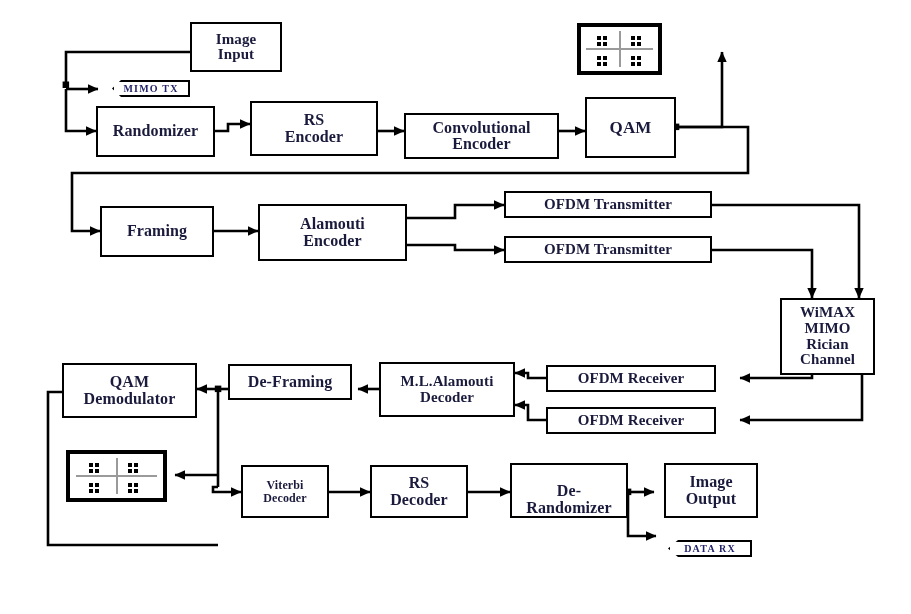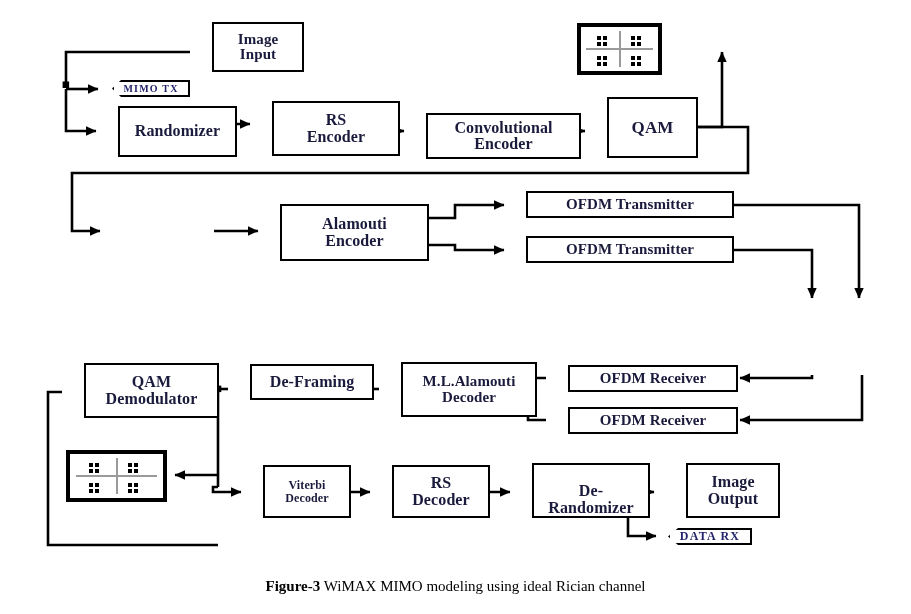--- a/index.html
+++ b/index.html
@@ -32,21 +32,20 @@
     display: flex;
     align-items: center;
     justify-content: center;
     text-align: center;
     font-family: "Liberation Serif", "DejaVu Serif", serif;
     font-weight: bold;
     color: #1a1a3c;
     line-height: 1.02;
     letter-spacing: .1px;
     z-index: 3;
-    margin-left: 22px;
   }
   .blk .lbl {
     display: block;
     width: 100%;
     padding: 0 2px;
     white-space: pre-line;
   }
 
   
   .scope {
@@ -228,34 +227,43 @@
         <i></i>
       </div>
     <div class="cluster" style="left:50px; top:29px;">
         <i></i>
         <i></i>
         <i></i>
         <i></i>
       </div>
   </div>
 
+  <div class="blk" style="left:100px; top:206px; width:114px; height:51px; font-size:16px;">
+    <span class="lbl">Framing</span>
+  </div>
 
   <div class="blk" style="left:258px; top:204px; width:149px; height:57px; font-size:16px;">
     <span class="lbl">Alamouti
 Encoder</span>
   </div>
 
   <div class="blk" style="left:504px; top:191px; width:208px; height:27px; font-size:15px;">
     <span class="lbl">OFDM Transmitter</span>
   </div>
 
   <div class="blk" style="left:504px; top:236px; width:208px; height:27px; font-size:15px;">
     <span class="lbl">OFDM Transmitter</span>
   </div>
 
+  <div class="blk" style="left:780px; top:298px; width:95px; height:77px; font-size:15px; line-height:1.06;">
+    <span class="lbl">WiMAX
+MIMO
+Rician
+Channel</span>
+  </div>
 
   <div class="blk" style="left:546px; top:365px; width:170px; height:27px; font-size:15px;">
     <span class="lbl">OFDM Receiver</span>
   </div>
 
   <div class="blk" style="left:546px; top:407px; width:170px; height:27px; font-size:15px;">
     <span class="lbl">OFDM Receiver</span>
   </div>
 
   <div class="blk" style="left:379px; top:362px; width:136px; height:55px; font-size:15px;">
@@ -314,22 +322,19 @@
   <div class="blk" style="left:510px; top:463px; width:118px; height:55px; font-size:16px;align-items:flex-end;">
     <span class="lbl">De-
 Randomizer</span>
   </div>
 
   <div class="blk" style="left:664px; top:463px; width:94px; height:55px; font-size:16px;">
     <span class="lbl">Image
 Output</span>
   </div>
 
-  <div class="tag" style="left:668px; top:528px; width:84px; height:17px; font-size:12px;
+  <div class="tag" style="left:668px; top:540px; width:84px; height:17px; font-size:10px;
               clip-path: polygon(0% 50%, 10px 0%, 100% 0%, 100% 100%, 10px 100%);">
     <span>DATA  RX</span>
   </div>
 
-  <div class="caption" style="top:578px;">
-    <b>Figure-3</b><span> WiMAX MIMO modeling using ideal Rician channel</span>
-  </div>
 
 </div>
 
 </body></html>

